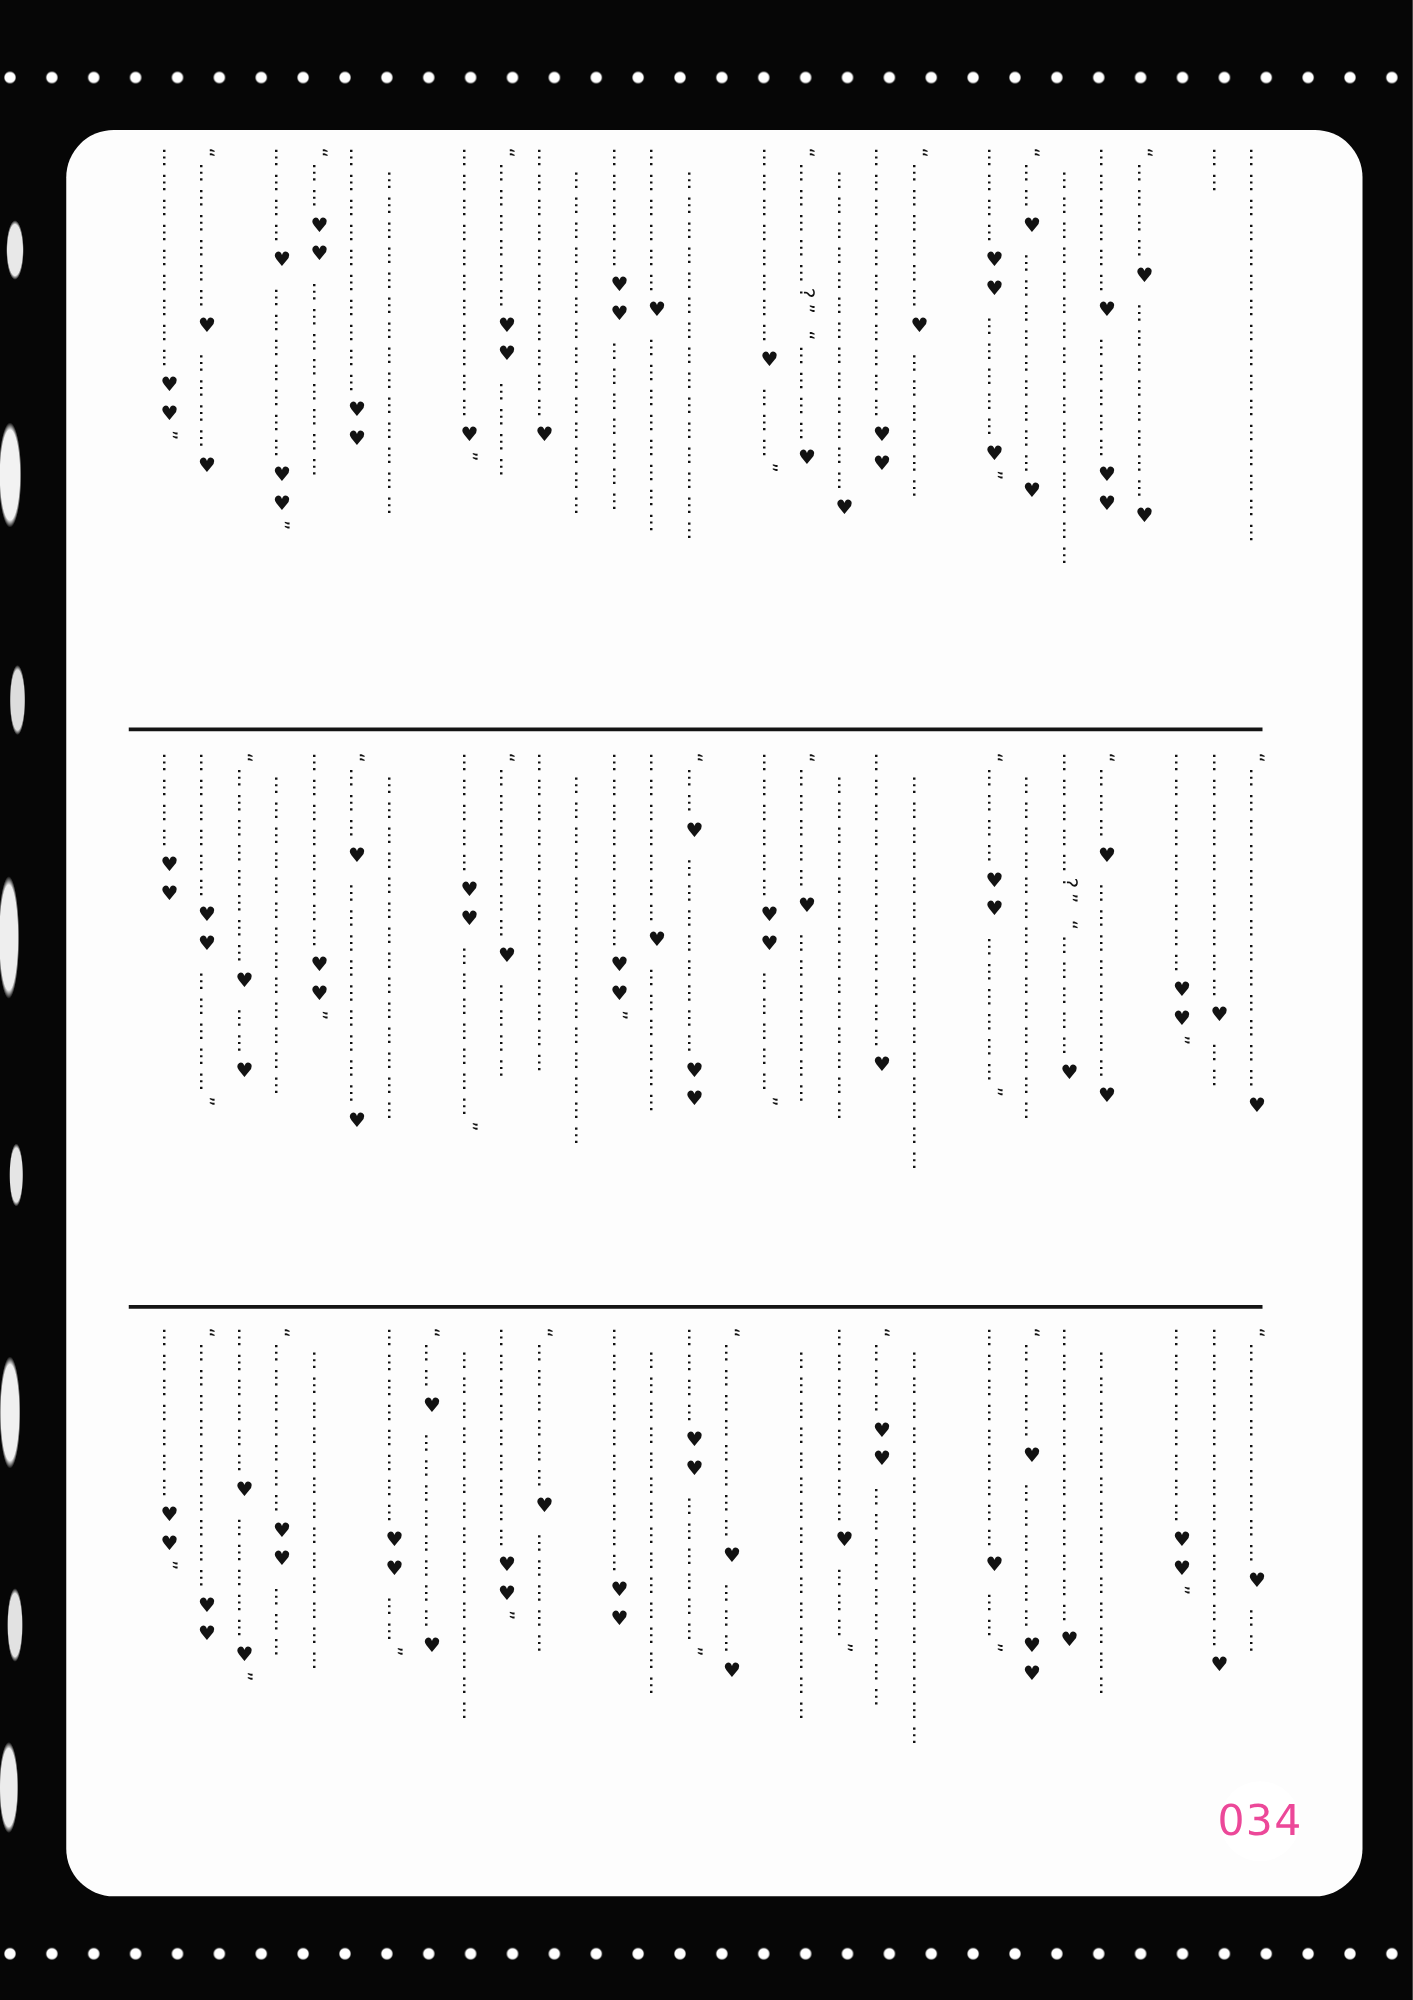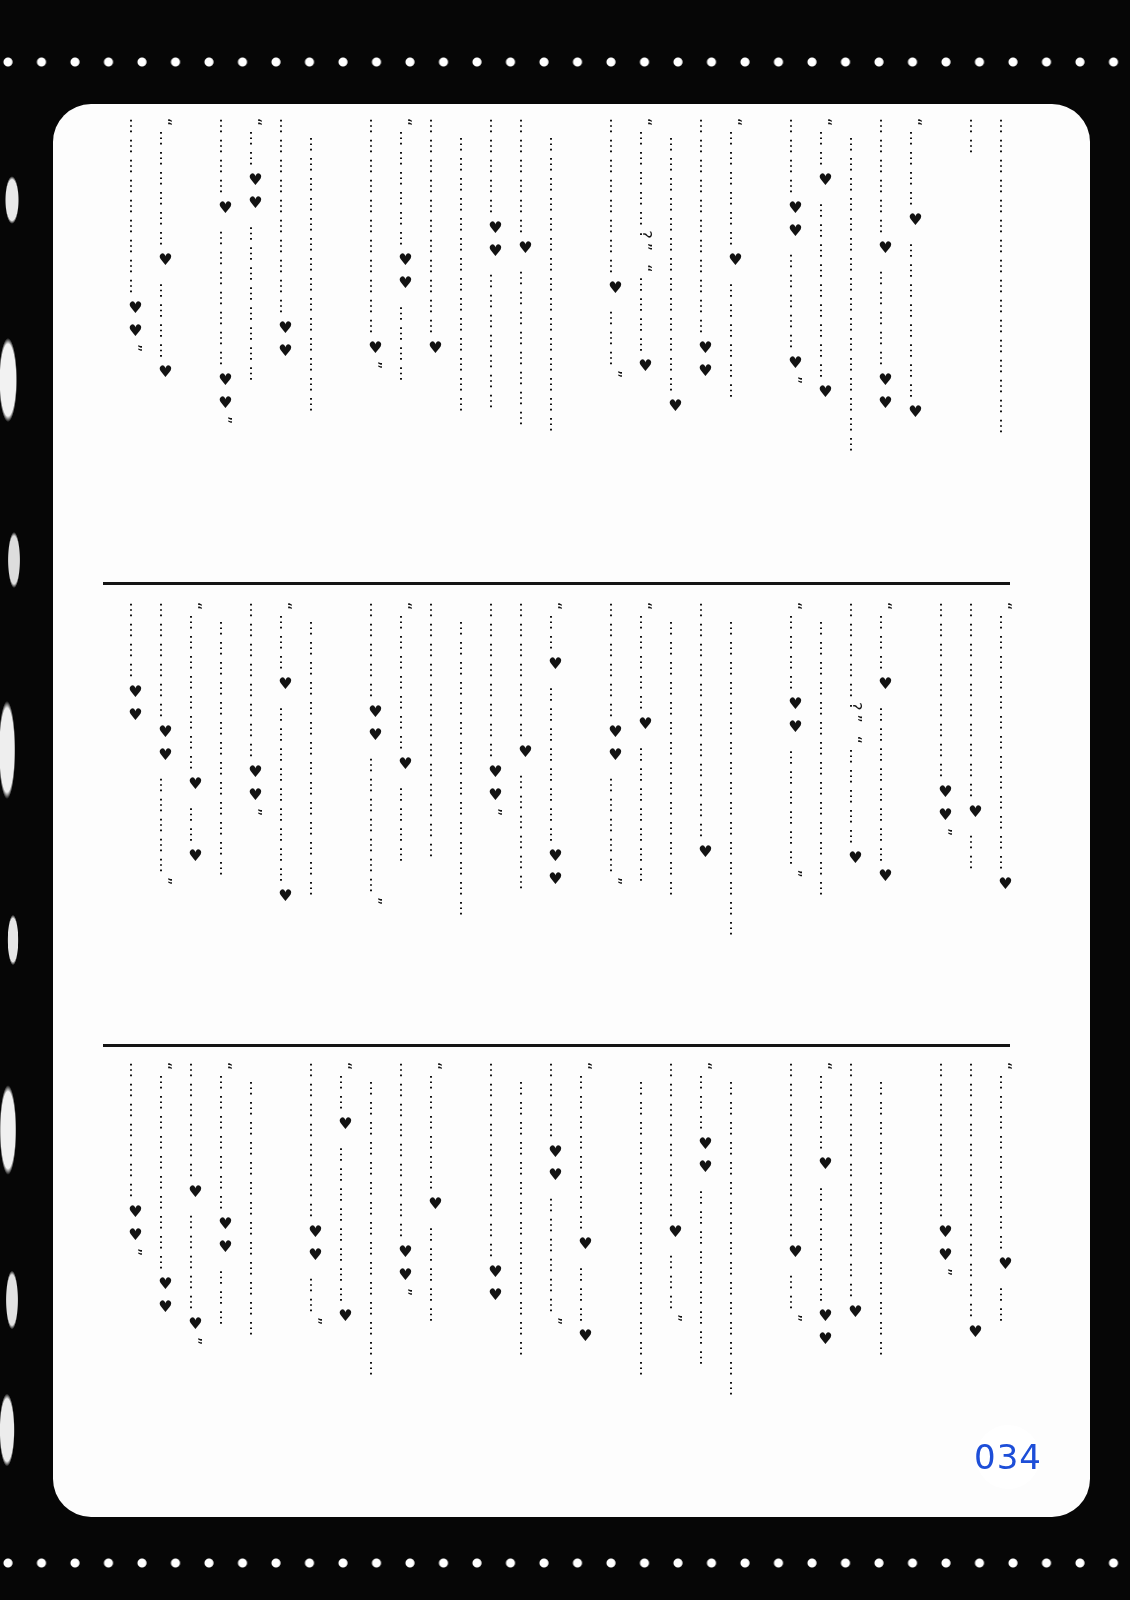--- a/index.html
+++ b/index.html
@@ -64,21 +64,21 @@
   .divider {
     position: absolute; left: 50px; right: 80px; height: 3px;
     background: #141414;
   }
   .divider-1 { top: 478px; }
   .divider-2 { top: 940px; }
   
   .page-num {
     position: absolute; left: 976px; top: 1425px;
     width: 64px; height: 64px;
-    background: #ffffff; color: #1d4ed8;
+    background: #ffffff; color: #ec4899;
     border-radius: 50%;
     display: flex; align-items: center; justify-content: center;
     font-size: 34px; letter-spacing: 1px;
   }
 </style>
 </head>
 <body>
 
 <div class="canvas">
 

